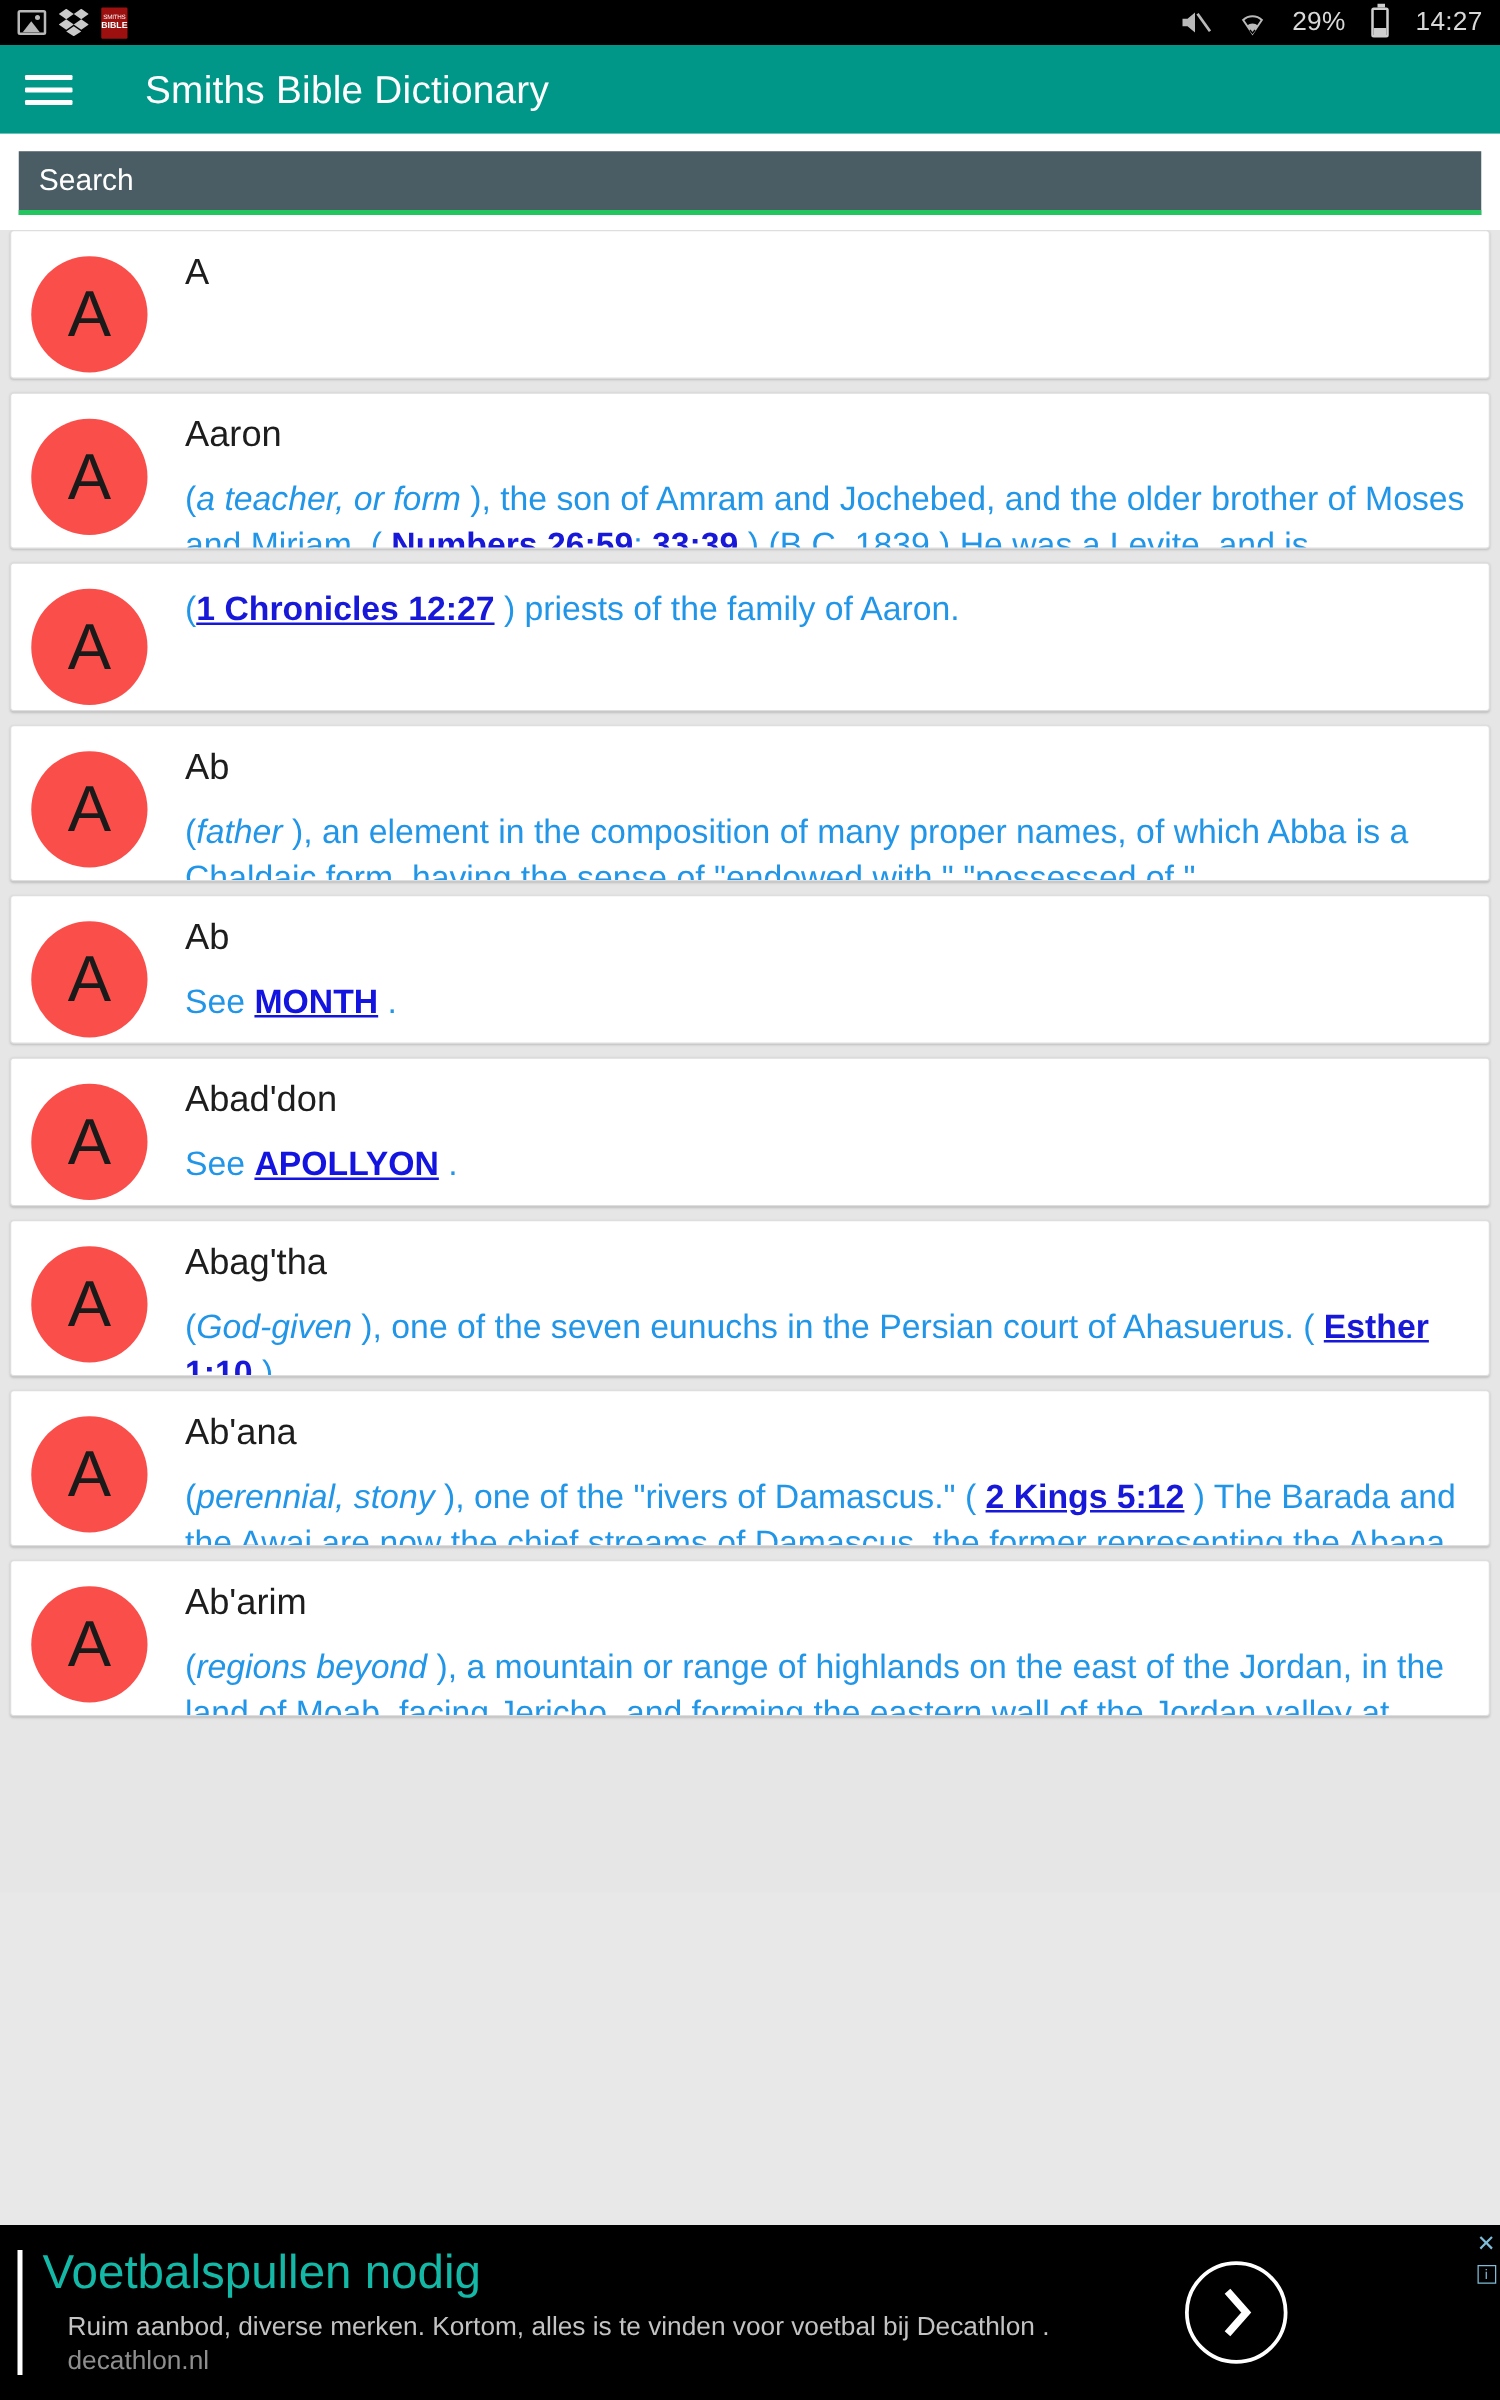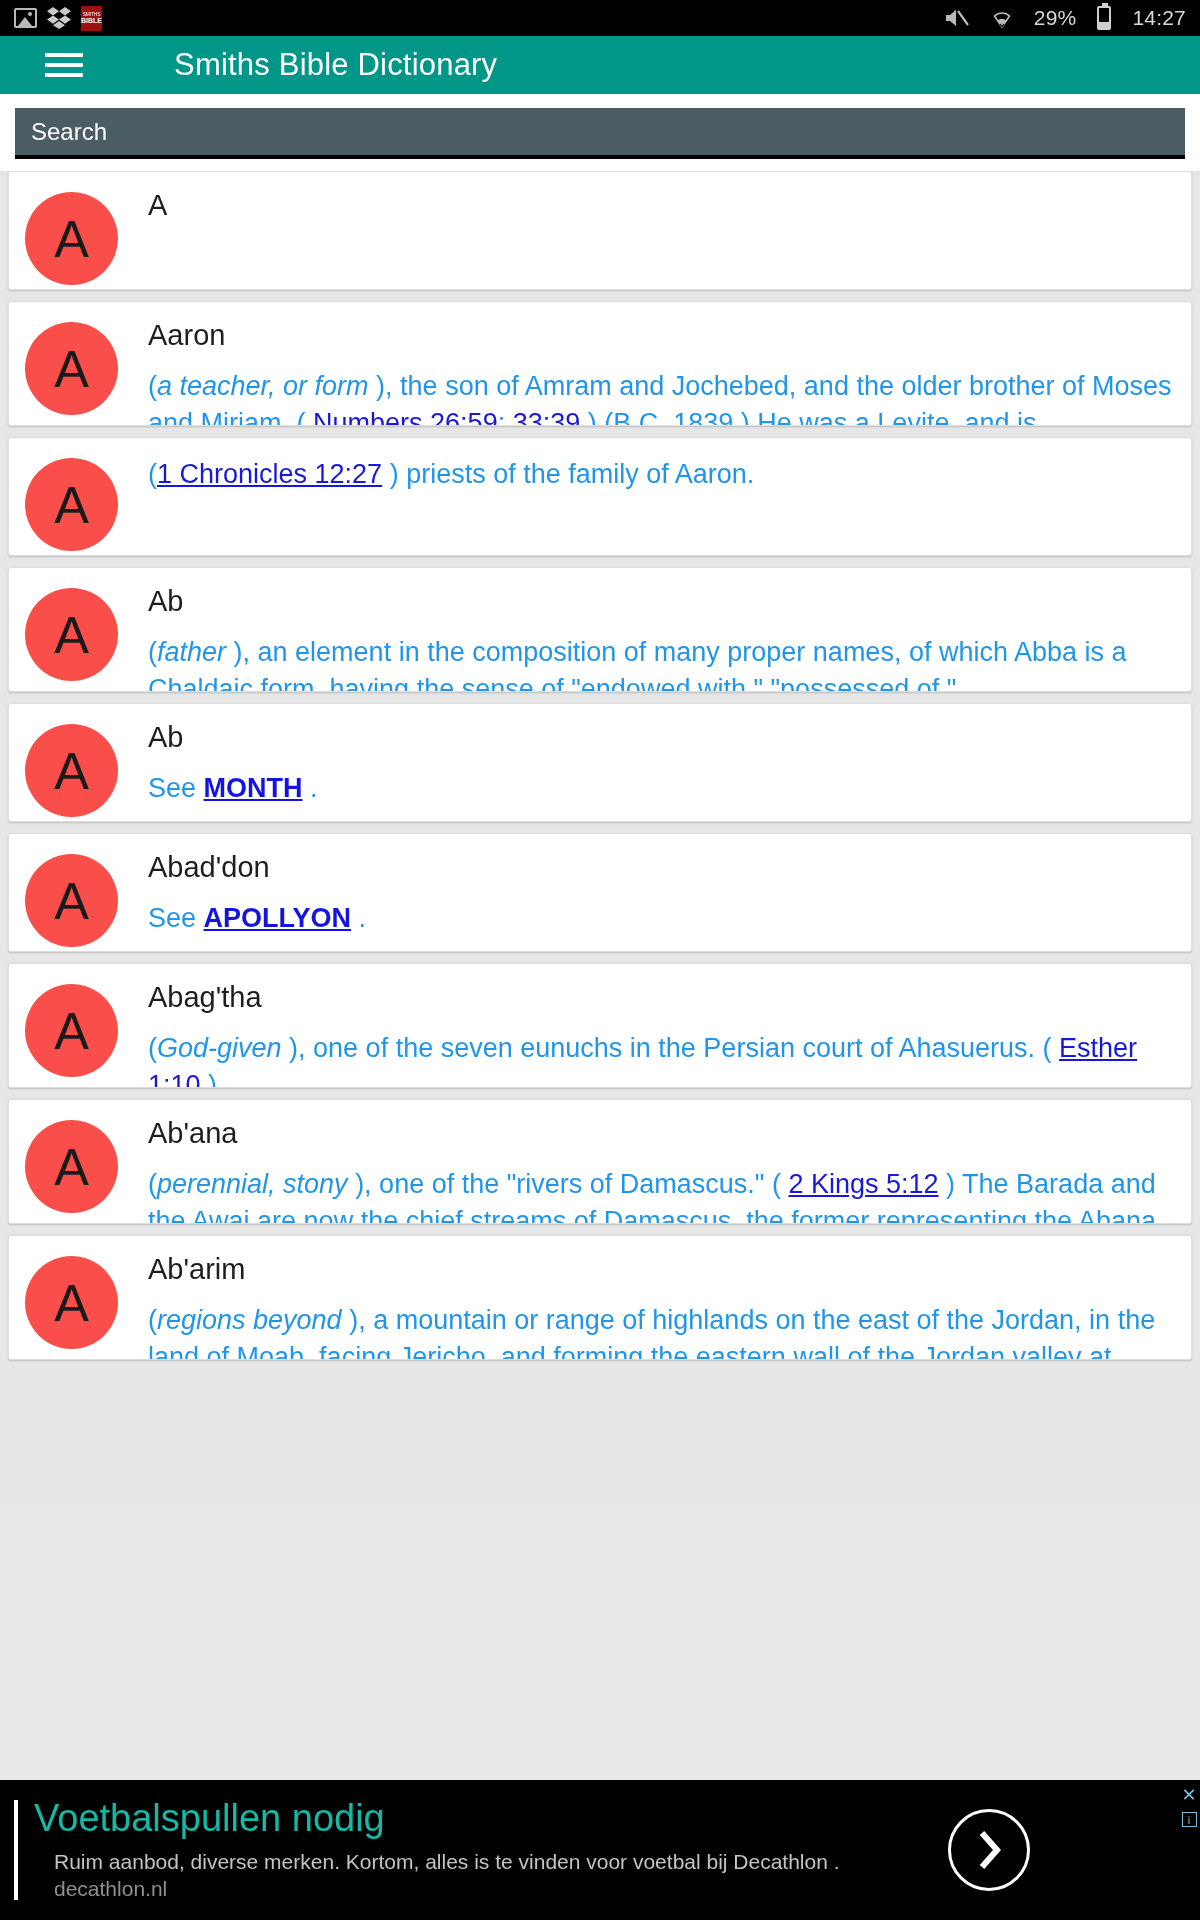--- a/index.html
+++ b/index.html
@@ -79,26 +79,25 @@
   .ic-batt::before {
     content: "";
     position: absolute;
     top: -5px; left: 3px;
     width: 6px; height: 3px;
     background: #cfcfcf;
   }
 
   
   .appbar {
-    height: 58px;
+    height: 71px;
     background: #009788;
     display: flex;
     align-items: center;
-    padding: 0 0 0 45px;
-    gap: 33px;
+    padding: 0 0 0 20px;
   }
   .hamburger {
     width: 40px; height: 30px;
     display: flex; flex-direction: column;
     justify-content: space-between;
     padding: 3px 0;
     cursor: pointer;
   }
   .hamburger span {
     display: block; height: 4px; width: 38px;
@@ -113,21 +112,21 @@
   }
 
   
   .searchwrap {
     background: #ffffff;
     padding: 14px 15px 12px 15px;
   }
   .searchbox {
     height: 51px;
     background: #4a5c64;
-    border-bottom: 4px solid #000000;
+    border-bottom: 4px solid #22c55e;
     display: flex;
     align-items: center;
     padding: 0 16px;
   }
   .searchbox .ph {
     color: #ffffff;
     font-size: 24px;
   }
 
   
@@ -176,21 +175,21 @@
   .entry-body {
     font-size: 27px;
     line-height: 1.37;
     color: #2196e8;
     word-wrap: break-word;
   }
   .entry-body .it { font-style: italic; }
   .entry-body .ref {
     color: #1818d8;
     text-decoration: underline;
-    font-weight: 400;
+    font-weight: 700;
   }
   .entry-body .seelink {
     color: #1414e0;
     text-decoration: underline;
     font-weight: bold;
   }
 
   
   .card.h1 { height: 119px; }
   .card.h2 { height: 125px; }

